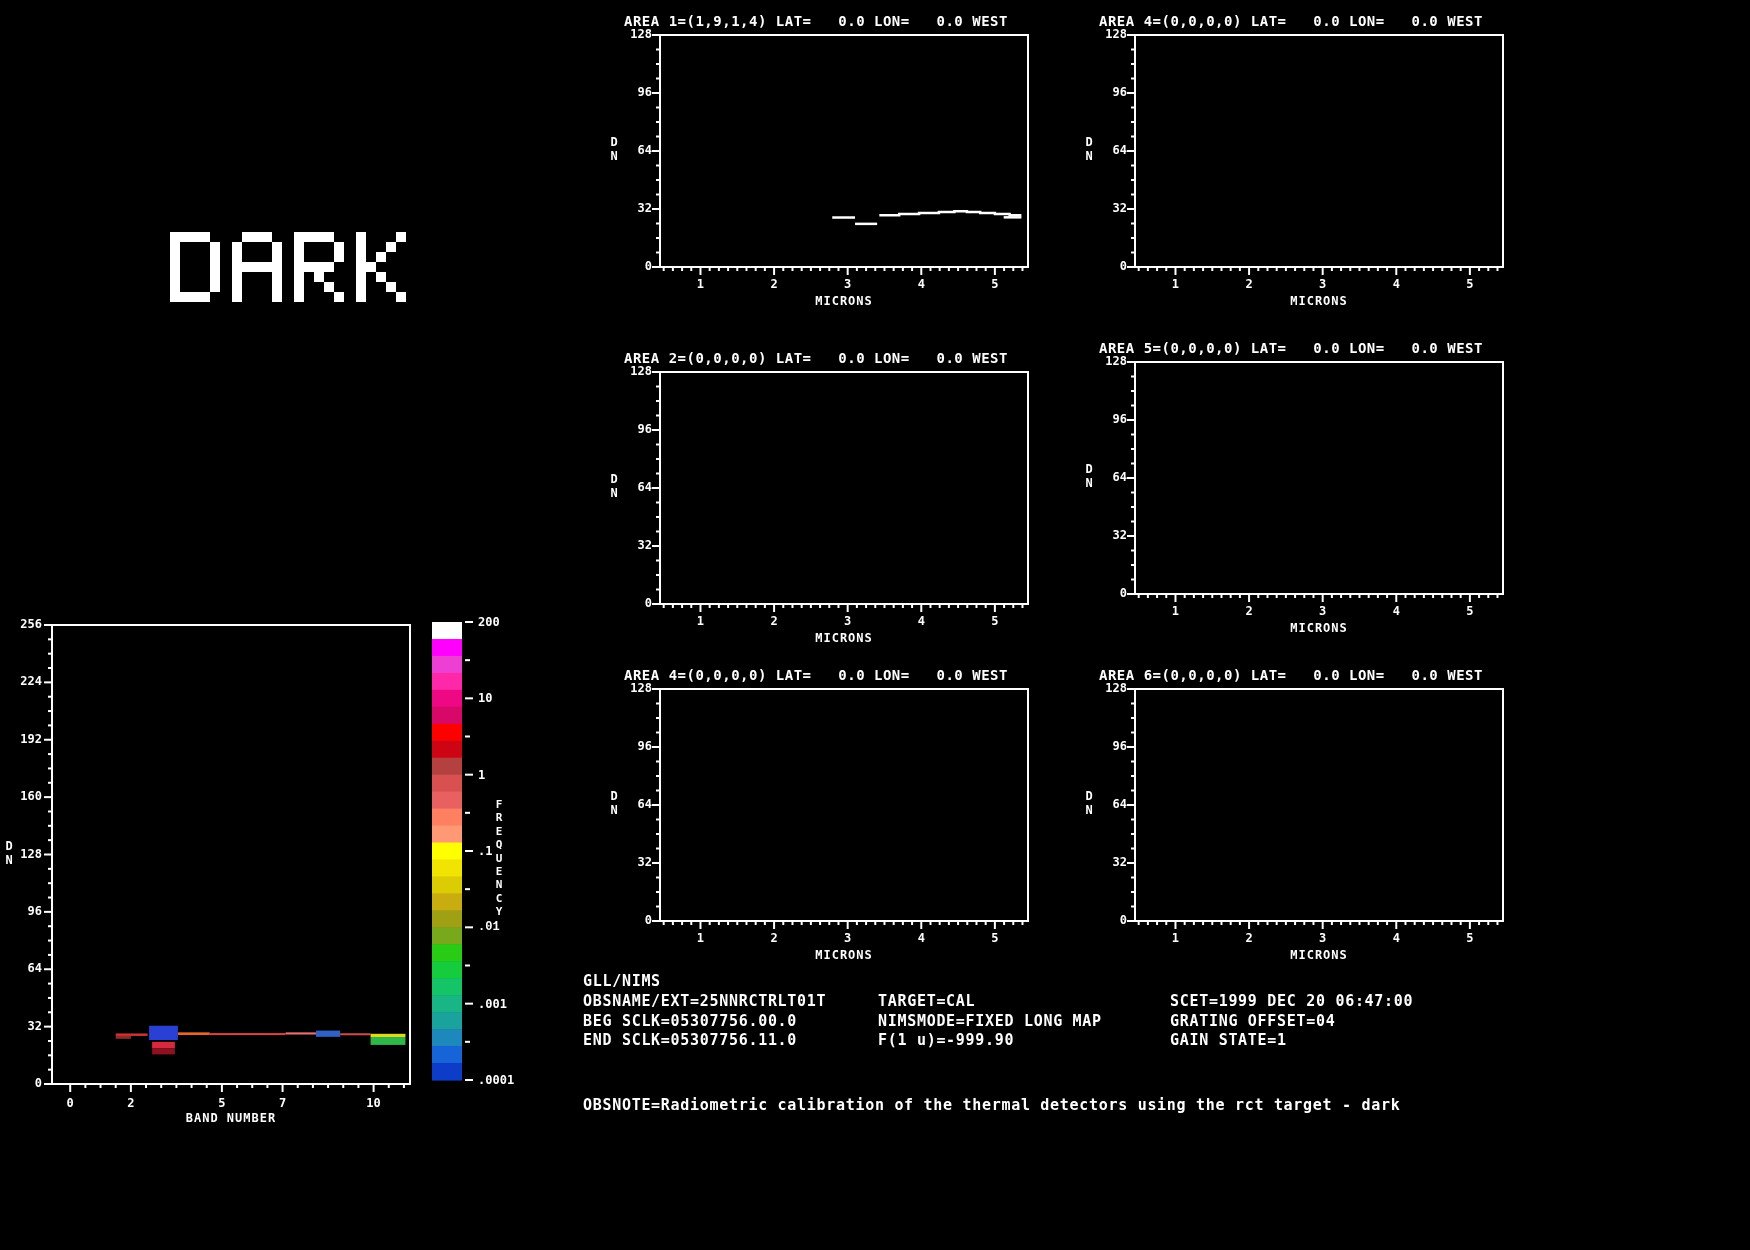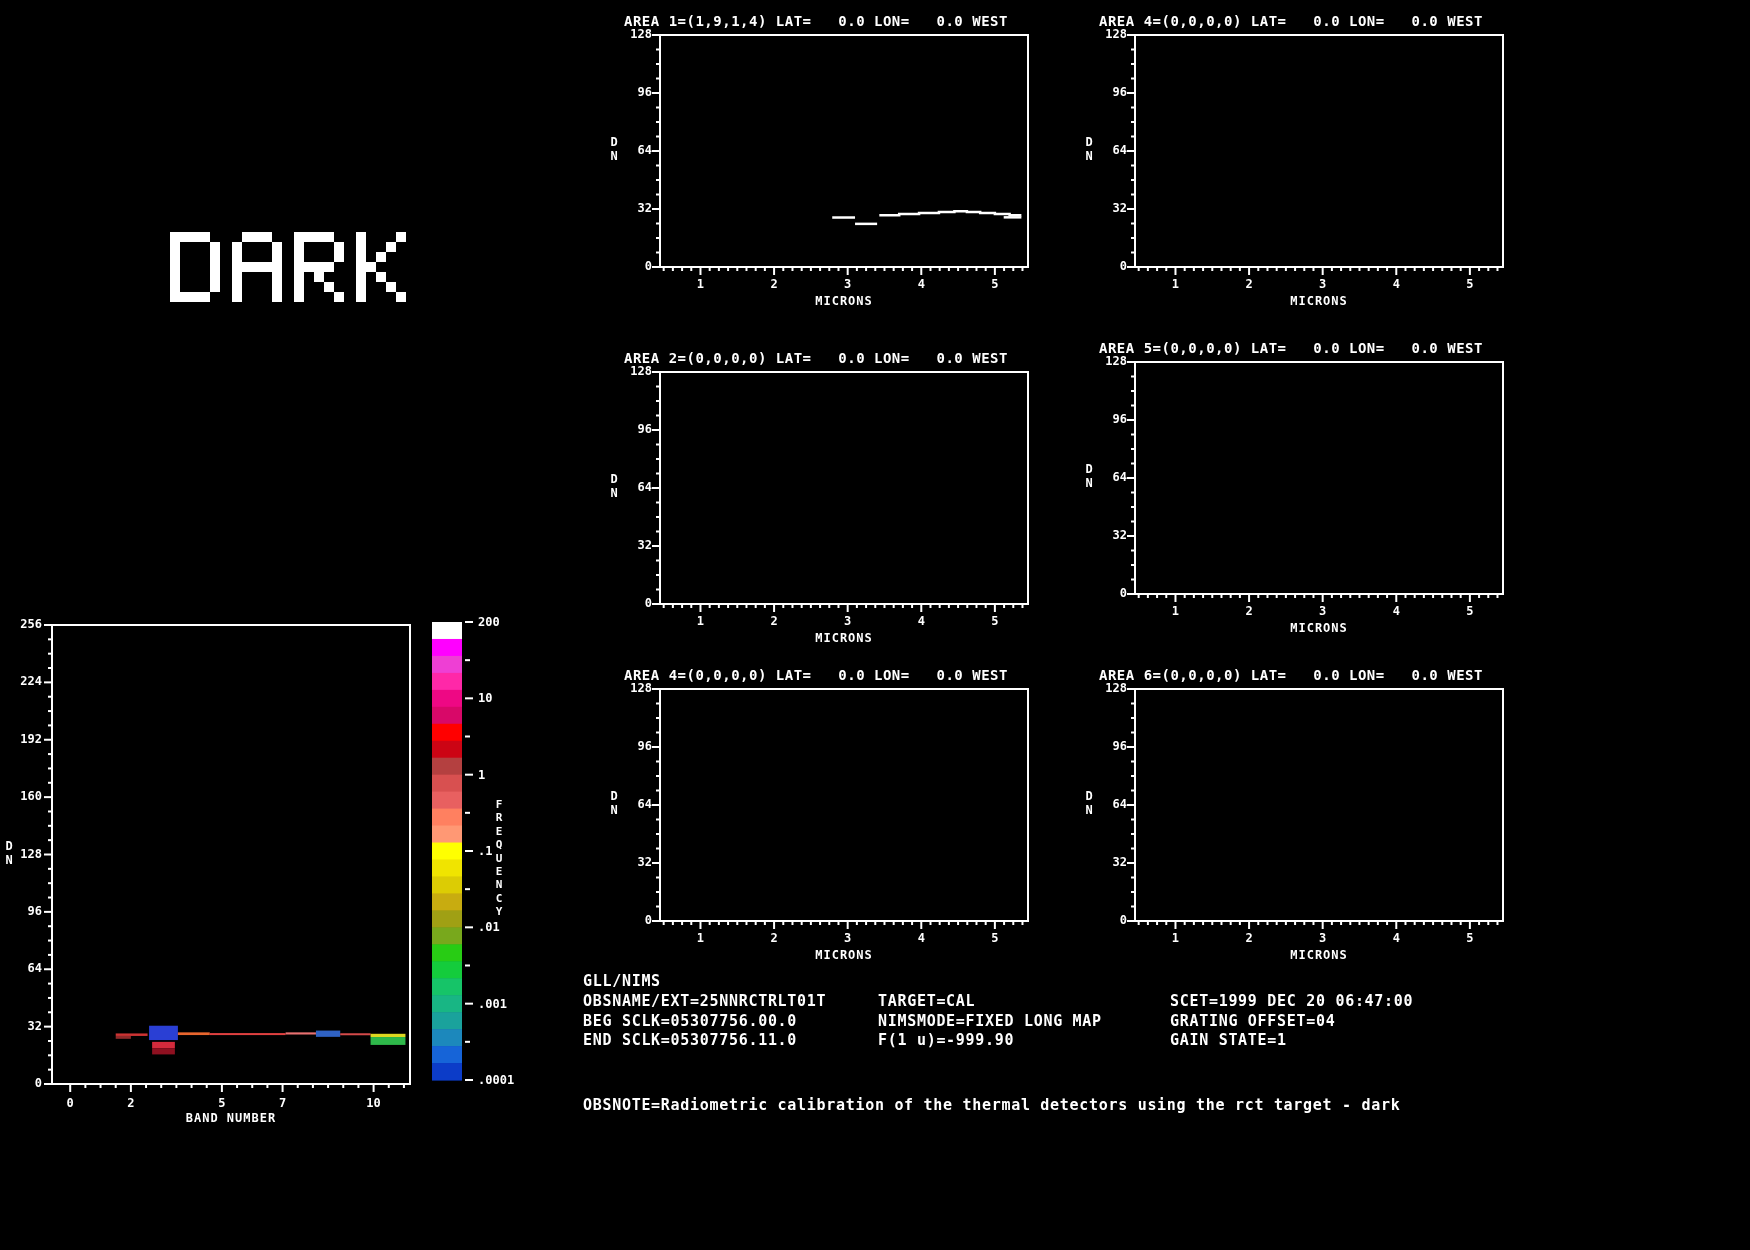--- a/index.html
+++ b/index.html
@@ -725,21 +725,21 @@
           <line x1="33" y1="343.5" x2="38" y2="343.5"></line>
           <line x1="33" y1="381.6666666666667" x2="41" y2="381.6666666666667"></line>
           <line x1="33" y1="419.83333333333337" x2="38" y2="419.83333333333337"></line>
           <line x1="33" y1="458" x2="41" y2="458"></line>
         </g>
       </svg>
       <div class="cb-label" style="left: 46px; top: -7px;">200</div>
       <div class="cb-label" style="left: 46px; top: 69.3333px;">10</div>
       <div class="cb-label" style="left: 46px; top: 145.667px;">1</div>
       <div class="cb-label" style="left: 46px; top: 222px;">.1</div>
-      <div class="cb-label" style="left: 46px; top: 298.333px;">.01</div>
+      <div class="cb-label" style="left: 46px; top: 298.333px; font-family: Liberation Mono, monospace;">.01</div>
       <div class="cb-label" style="left: 46px; top: 374.667px;">.001</div>
       <div class="cb-label" style="left: 46px; top: 451px;">.0001</div>
       <div class="cb-freq" style="left: 62px; top: 176px;">F
 R
 E
 Q
 U
 E
 N
 C

